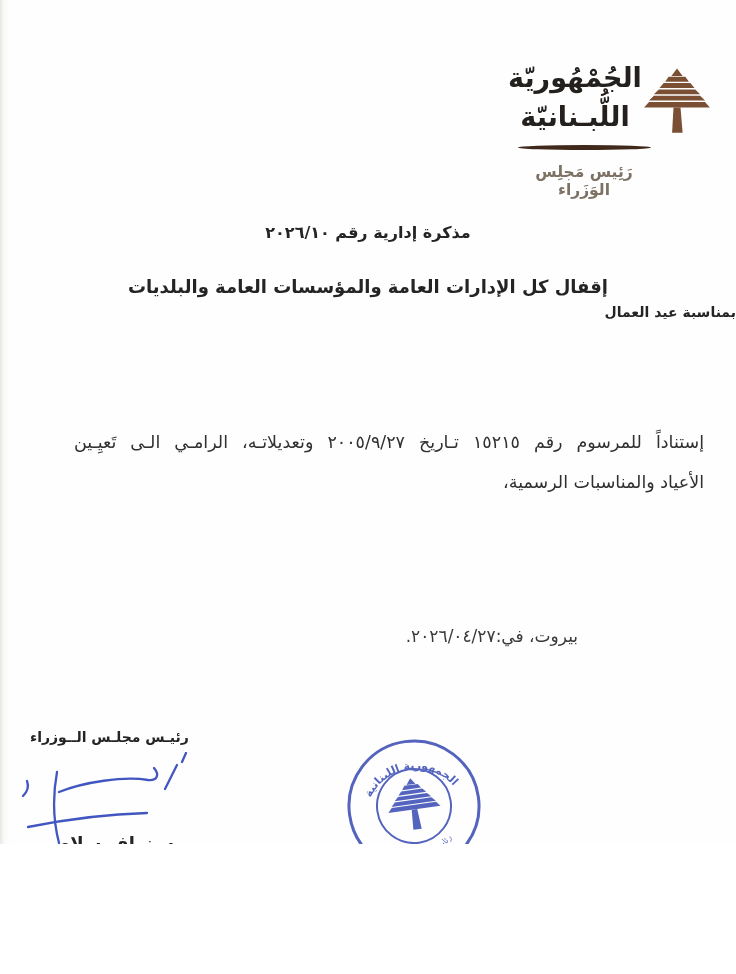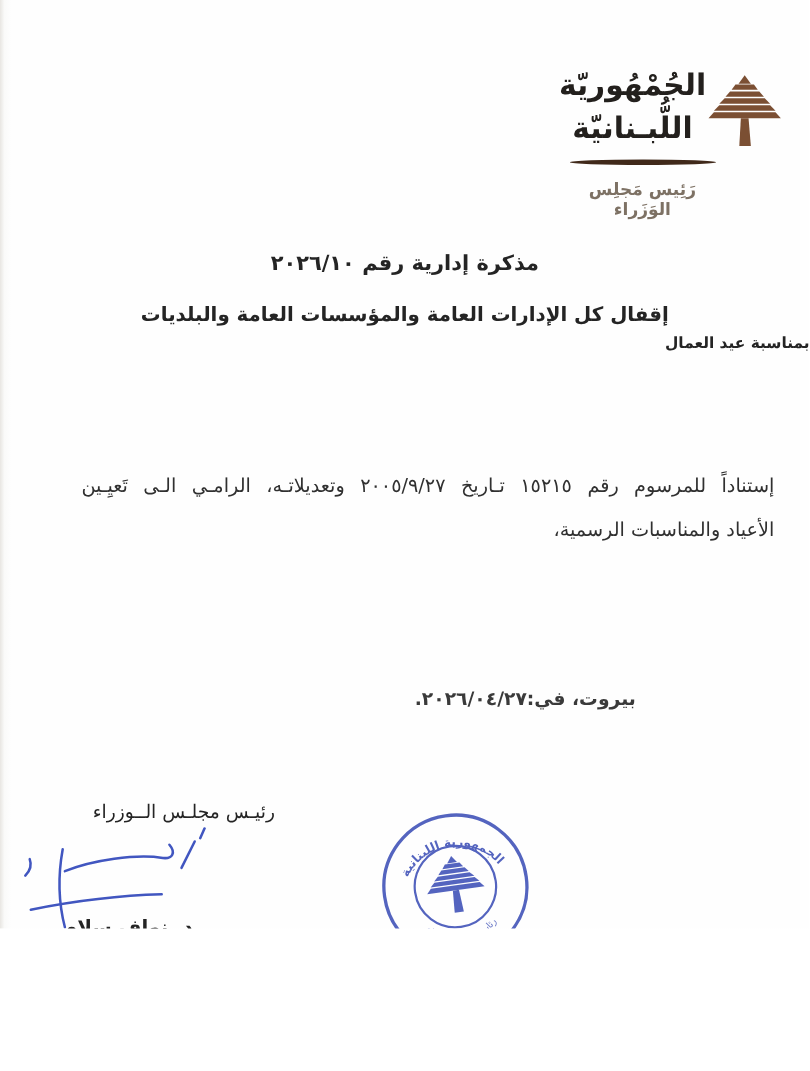--- a/index.html
+++ b/index.html
@@ -29,42 +29,42 @@
     position:absolute;top:163px;right:76px;width:152px;
     text-align:center;font-size:15.5px;font-weight:bold;
     color:#7d7164;direction:rtl;
   }
 
   
   .title-line{
     position:absolute;left:0;width:736px;text-align:center;
     font-weight:bold;color:#242424;direction:rtl;line-height:26px;
   }
-  #title1{top:226px;font-size:19px;}
+  #title1{top:220px;font-size:16px;}
   #title2{top:274px;font-size:18px;}
   #title3{top:299px;font-size:14px;text-align:right;}
 
   
   .para{
     position:absolute;left:38px;right:32px;direction:rtl;
     font-size:17.5px;color:#303030;line-height:40px;
   }
   #p1{top:422px;}
   #p2{top:512px;}
   .line-just{text-align:justify;text-align-last:justify;margin-left:36px;}
   .line-right{text-align:right;}
   #dateline{
     position:absolute;top:626px;right:158px;direction:rtl;
-    font-size:17px;font-weight:bold;color:#3a3a3a;
+    font-size:17px;font-weight:normal;color:#3a3a3a;
   }
 
   
   #sig-title{
     position:absolute;top:729px;left:30px;width:220px;
-    font-size:17px;font-weight:normal;color:#242424;direction:rtl;text-align:right;
+    font-size:14px;font-weight:bold;color:#242424;direction:rtl;text-align:left;
   }
   #sig-svg{position:absolute;top:752px;left:2px;}
   #sig-name{
     position:absolute;top:833px;left:57px;
     font-size:18px;font-weight:bold;color:#242424;direction:rtl;
   }
 
   
   #stamp{position:absolute;top:736px;left:344px;width:140px;height:140px;opacity:.9;}
   #stamp text{font-family:"DejaVu Sans",sans-serif;}

